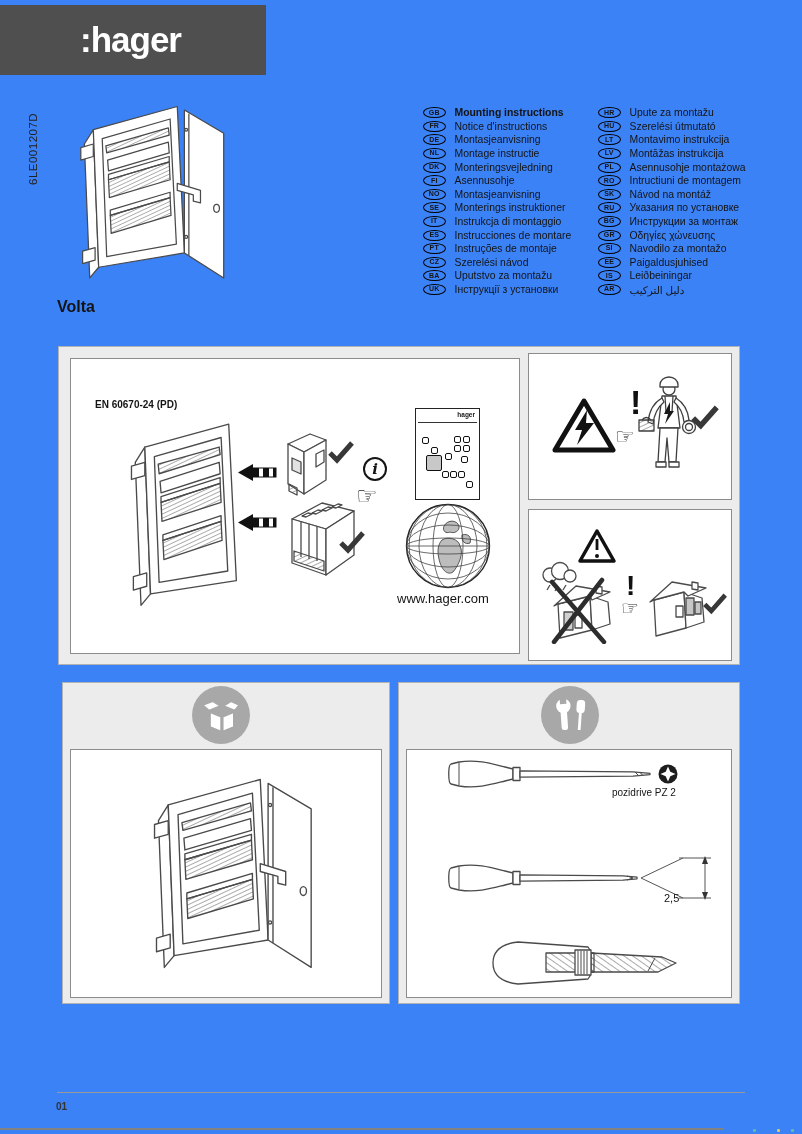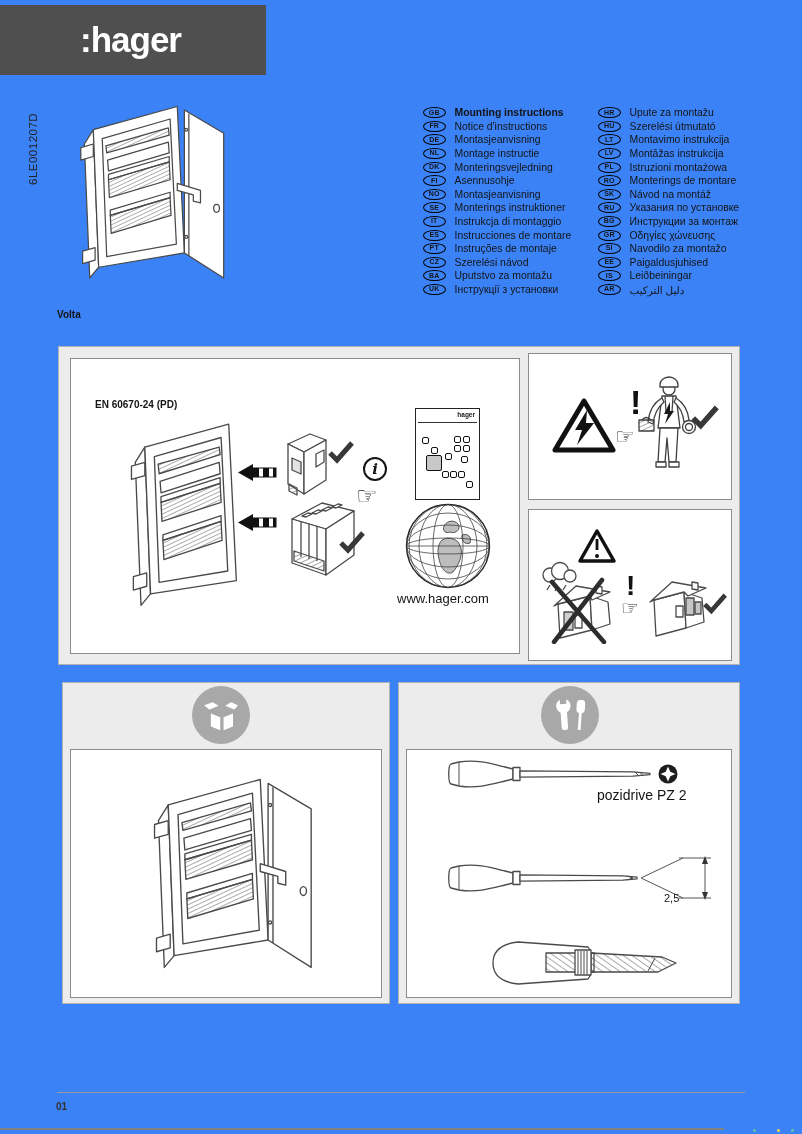--- a/index.html
+++ b/index.html
@@ -19,21 +19,21 @@
   
   .lang-col{display:flex;flex-direction:column;}
   .lang-row{display:flex;align-items:center;height:13.6px;}
   .lang-badge{box-sizing:border-box;width:22.5px;height:11px;border:1.1px solid #000;
               border-radius:50%;font-size:7px;font-weight:700;line-height:8.5px;
               display:flex;align-items:center;justify-content:center;margin-right:9px;
               flex:0 0 auto;letter-spacing:.2px;}
   .lang-label{font-size:10.4px;white-space:nowrap;}
   .lang-row.bold .lang-label{font-weight:700;}
 
-  .product-title{left:57px;top:309px;font-size:10px;font-weight:700;}
+  .product-title{left:57px;top:298px;font-size:16px;font-weight:700;}
 
   
   .gray-panel{background:var(--panel-bg,#ececec);border:1px solid #b2b2b2;box-sizing:border-box;}
   .white-box{background:#fff;border:1px solid #8c8c8c;box-sizing:border-box;}
 
   .standard-label{left:95px;top:399px;font-size:10px;font-weight:700;}
   .website-label{left:397px;top:591px;font-size:13px;font-weight:400;}
 
   
   .catalog-card{left:415px;top:408px;width:65px;height:92px;background:#fff;
@@ -48,21 +48,21 @@
              border-radius:50%;box-sizing:border-box;display:flex;align-items:center;
              justify-content:center;font-family:"DejaVu Serif",serif;font-style:italic;
              font-weight:700;font-size:15px;background:#fff;}
   .hand{color:#1c1c1c;line-height:1;}
   .excl{font-weight:800;color:#111;line-height:1;}
 
   
   .circle-icon{width:58px;height:58px;border-radius:50%;background:var(--icon-circle,#a8a8a8);
                display:flex;align-items:center;justify-content:center;}
 
-  .pozidrive-label{left:597px;top:787px;font-size:14px;}
+  .pozidrive-label{left:612px;top:787px;font-size:10px;}
   .blade-width-label{left:664px;top:892px;font-size:11px;}
 
   .footer-rule{left:57px;top:1092px;width:688px;height:1px;background:#999;}
   .page-number{left:56px;top:1101px;font-size:10px;font-weight:700;color:#333;}
   .bottom-bar{left:0;top:1128px;width:724px;height:2px;background:#828282;}
   .dot{width:3px;height:3px;border-radius:1px;}
 </style>
 </head>
 <body>
 
@@ -205,25 +205,25 @@
       <div class="lang-row">
         <span class="lang-badge">LT</span>
         <span class="lang-label">Montavimo instrukcija</span>
       </div>
       <div class="lang-row">
         <span class="lang-badge">LV</span>
         <span class="lang-label">Montāžas instrukcija</span>
       </div>
       <div class="lang-row">
         <span class="lang-badge">PL</span>
-        <span class="lang-label">Istruzioni montażowa</span>
+        <span class="lang-label">Asennusohje montażowa</span>
       </div>
       <div class="lang-row">
         <span class="lang-badge">RO</span>
-        <span class="lang-label">Monterings de montare</span>
+        <span class="lang-label">Intructiuni de montagem</span>
       </div>
       <div class="lang-row">
         <span class="lang-badge">SK</span>
         <span class="lang-label">Návod na montáž</span>
       </div>
       <div class="lang-row">
         <span class="lang-badge">RU</span>
         <span class="lang-label">Указания по установке</span>
       </div>
       <div class="lang-row">

